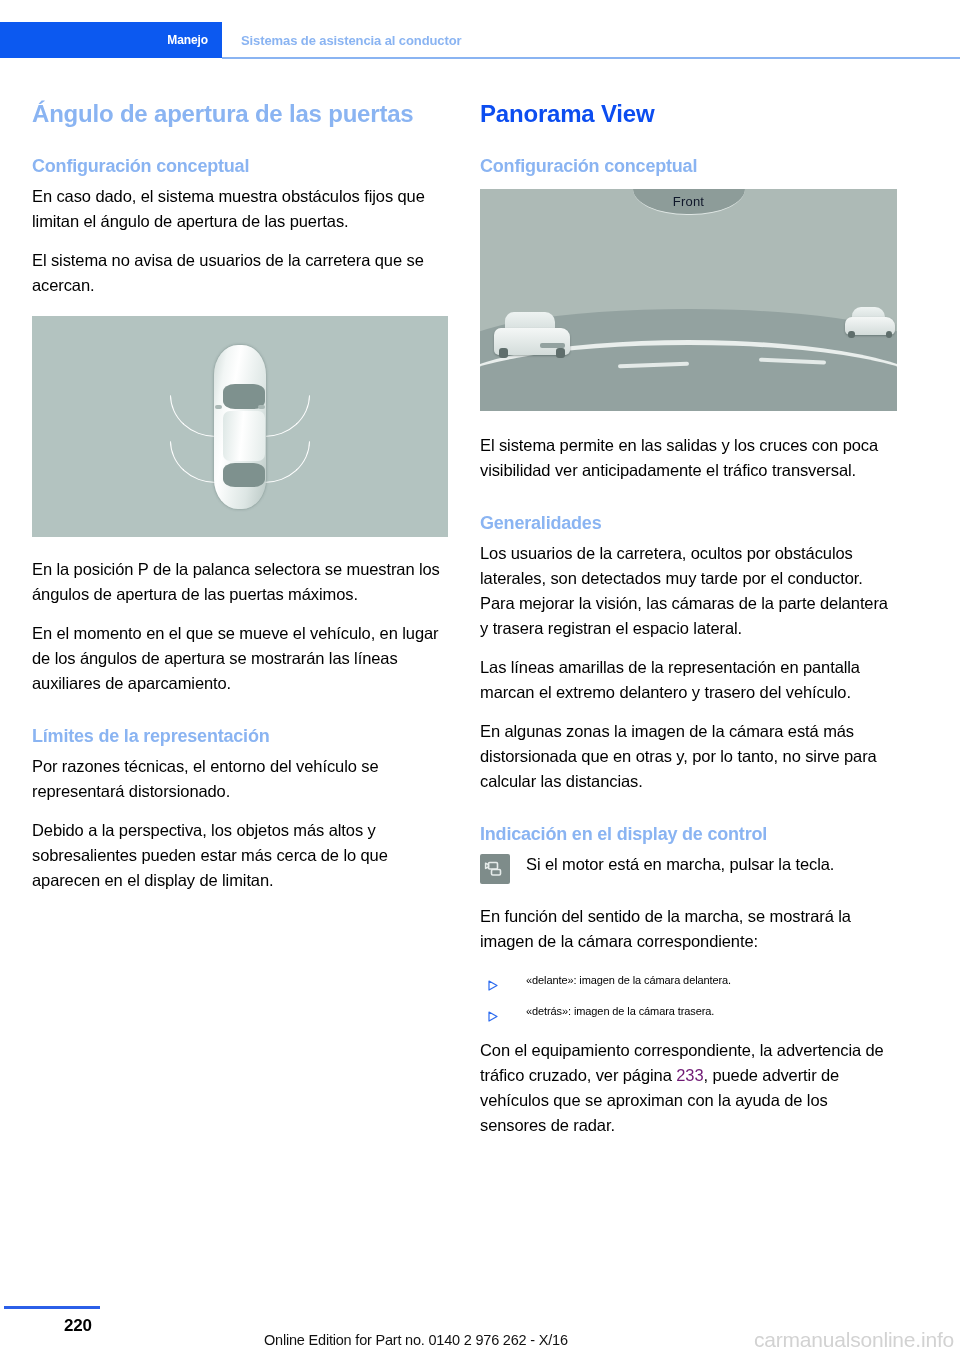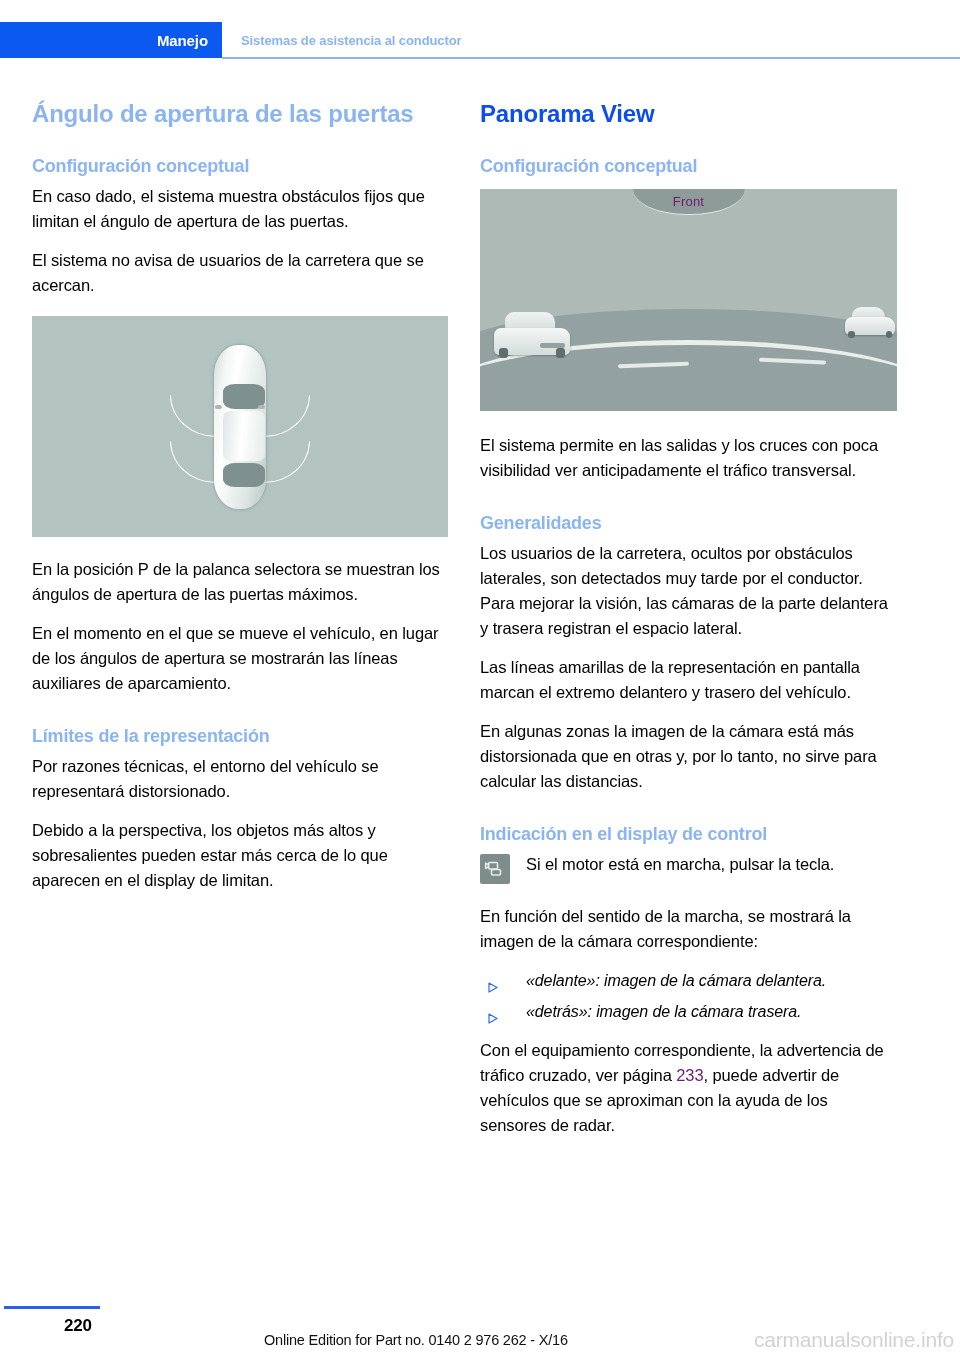--- a/index.html
+++ b/index.html
@@ -32,21 +32,21 @@
     height: 36px;
     background: #0c59f0;
     box-sizing: border-box;
     display: flex;
     align-items: center;
     justify-content: flex-end;
     padding-right: 14px;
   }
   .header-tab-label {
     color: #ffffff;
-    font-size: 15px;
+    font-size: 12px;
     font-weight: bold;
     letter-spacing: -0.1px;
   }
   .header-section {
     position: absolute;
     left: 241px;
     top: 0;
     height: 36px;
     display: flex;
     align-items: center;
@@ -229,21 +229,21 @@
     width: 112px;
     height: 25px;
     background: #8d9c99;
     border-bottom: 1.5px solid #dfe6e4;
     border-radius: 0 0 48% 48% / 0 0 100% 100%;
     display: flex;
     align-items: center;
     justify-content: center;
   }
   .pano-banner-label {
-    color: #701a75;
+    color: #0f172a;
     font-size: 13px;
     letter-spacing: .2px;
   }
 
   .pano-car {
     position: absolute;
   }
   .pano-car.left  { left: 14px; top: 123px; width: 76px; height: 46px; }
   .pano-car.right { right: 2px; top: 118px; width: 50px; height: 31px; }
   .pc-body {
@@ -309,25 +309,24 @@
 
   
   ul.bullets {
     list-style: none;
     margin: 0 0 14px 0;
     padding: 0;
   }
   ul.bullets li {
     display: flex;
     align-items: flex-start;
-    font-size: 16px;
+    font-size: 11px;
     line-height: 25px;
     letter-spacing: -0.1px;
     margin-bottom: 6px;
-    font-style: italic;
   }
   .bullet-arrow {
     flex: 0 0 auto;
     width: 10px;
     height: 11px;
     margin: 7px 28px 0 8px;
   }
 
   
   .footer-rule {

